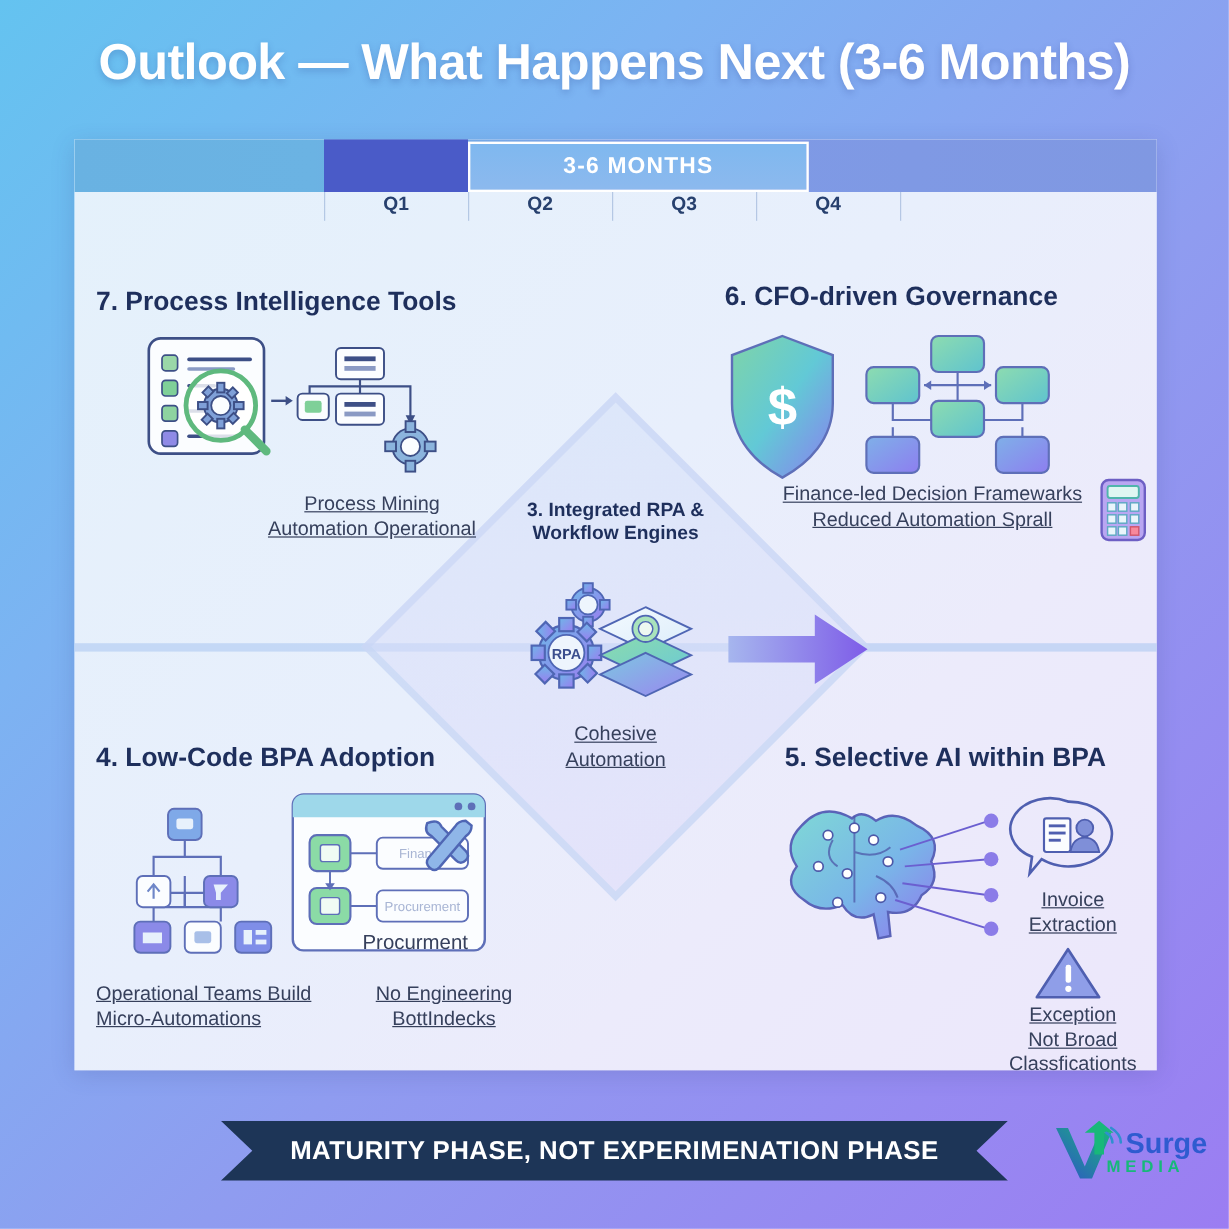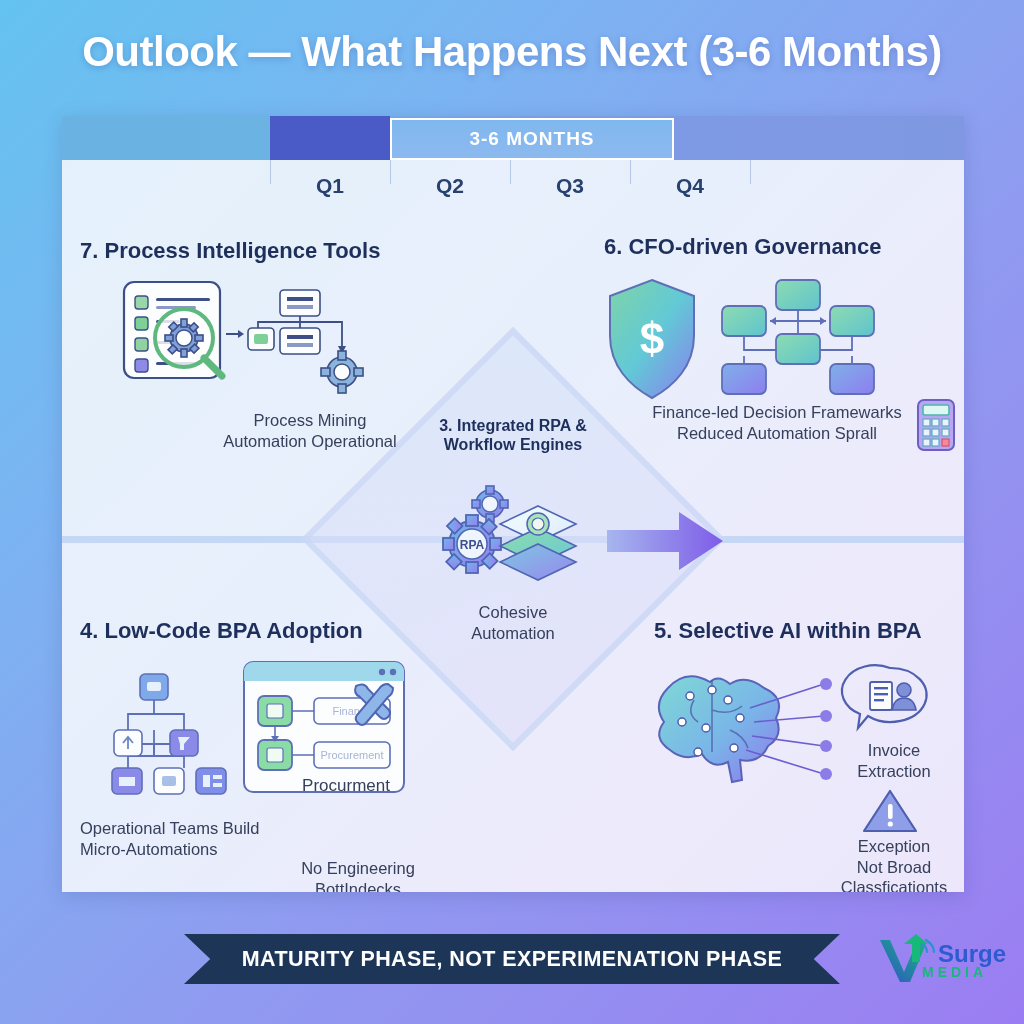--- a/index.html
+++ b/index.html
@@ -35,36 +35,36 @@
     border:2px solid #ffffff;box-sizing:border-box;
     background:linear-gradient(180deg,#7fb8ef 0%,#8cb9ee 100%);
     display:flex;align-items:center;justify-content:center;
     color:#fff;font-weight:bold;font-size:19px;letter-spacing:1px;
   }
   #quarter-row{
     position:absolute;left:0;top:44px;width:902px;height:36px;
   }
   .qtick{position:absolute;top:0;width:1px;height:24px;background:rgba(120,150,200,.45);}
   .qlabel{
-    position:absolute;top:14px;width:120px;text-align:center;
-    color:#27406e;font-weight:bold;font-size:21px;
+    position:absolute;top:2px;width:120px;text-align:center;
+    color:#27406e;font-weight:bold;font-size:16px;
   }
   
   #hline{position:absolute;left:0;top:420px;width:902px;height:7px;background:rgba(168,196,240,.55);}
   
   #diamond{
     position:absolute;left:451px;top:423px;width:300px;height:300px;
     transform:translate(-50%,-50%) rotate(45deg);
     background:linear-gradient(135deg,rgba(212,224,248,.55),rgba(222,220,250,.55));
     border:6px solid rgba(198,214,245,.65);box-sizing:border-box;
   }
   
   .quad{position:absolute;}
   .qtitle{color:#1e2f5c;font-weight:bold;font-size:22px;line-height:1.15;}
-  .qcap{color:#36405c;font-size:16.5px;line-height:1.25;text-align:center;}
+  .qcap{color:#36405c;font-size:16.5px;line-height:1.25;text-align:center;text-decoration:underline;}
   .center-title{color:#1e2f5c;font-weight:bold;font-size:16px;line-height:1.2;text-align:center;}
   
   #banner{
     position:absolute;left:184px;top:934px;width:656px;height:50px;
     background:#1d3557;color:#ffffff;font-weight:bold;font-size:21.5px;letter-spacing:.4px;
     display:flex;align-items:center;justify-content:center;
     clip-path:polygon(0 0,100% 0,96% 50%,100% 100%,0 100%,4% 50%);
     box-shadow:0 3px 10px rgba(30,40,90,.25);
   }
   
@@ -333,21 +333,21 @@
       <g stroke="#4f66b4" stroke-width="2" fill="#8fb6e8">
         <path d="M6 6 q-3 8 4 11 l20 20 q4 4 8 0 q4 -4 0 -8 l-20 -20 q-3 -7 -12 -3 z"></path>
         <path d="M38 4 q-6 0 -9 5 l-22 26 q-3 4 1 8 q4 4 8 0 l22 -26 q5 -3 5 -9 z"></path>
       </g>
     </svg>
 
     <div class="qcap" style="position:absolute;left:0px;top:200px;width:210px;text-align:left;">
       <div>Operational Teams Build</div>
       <div>Micro-Automations</div>
     </div>
-    <div class="qcap" style="position:absolute;left:198px;top:200px;width:160px;text-align:center;margin-top:40px;">
+    <div class="qcap" style="position:absolute;left:210px;top:200px;width:160px;text-align:center;">
       <div>No Engineering</div>
       <div>BottIndecks</div>
     </div>
   </div>
 
   <div class="quad" style="left:560px;top:502px;width:340px;height:270px;">
     <div class="qtitle" style="position:absolute;left:32px;top:0;">5. Selective AI within BPA</div>
 
     <svg width="220" height="140" viewBox="0 0 220 140" style="position:absolute;left:32px;top:42px;">
       <defs>

